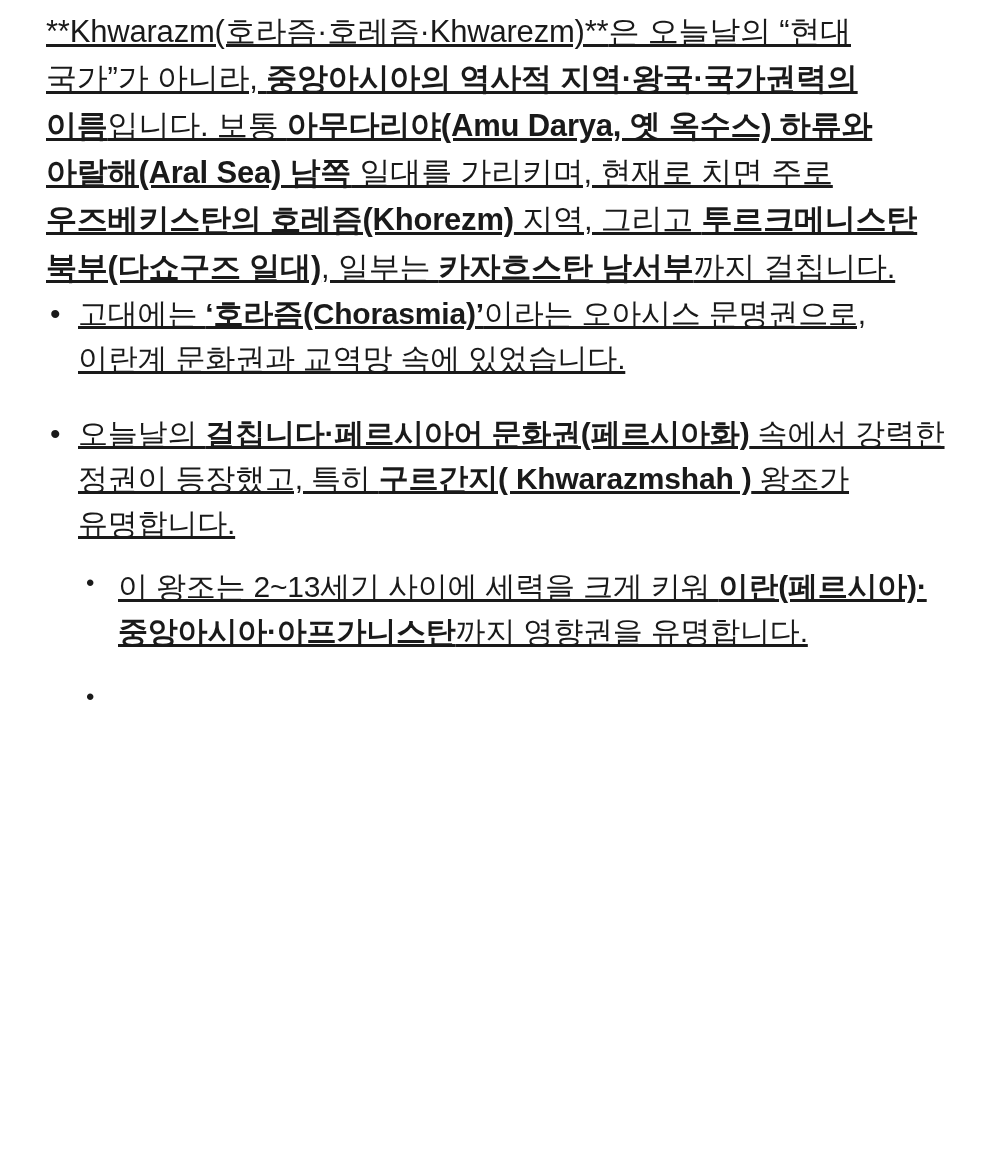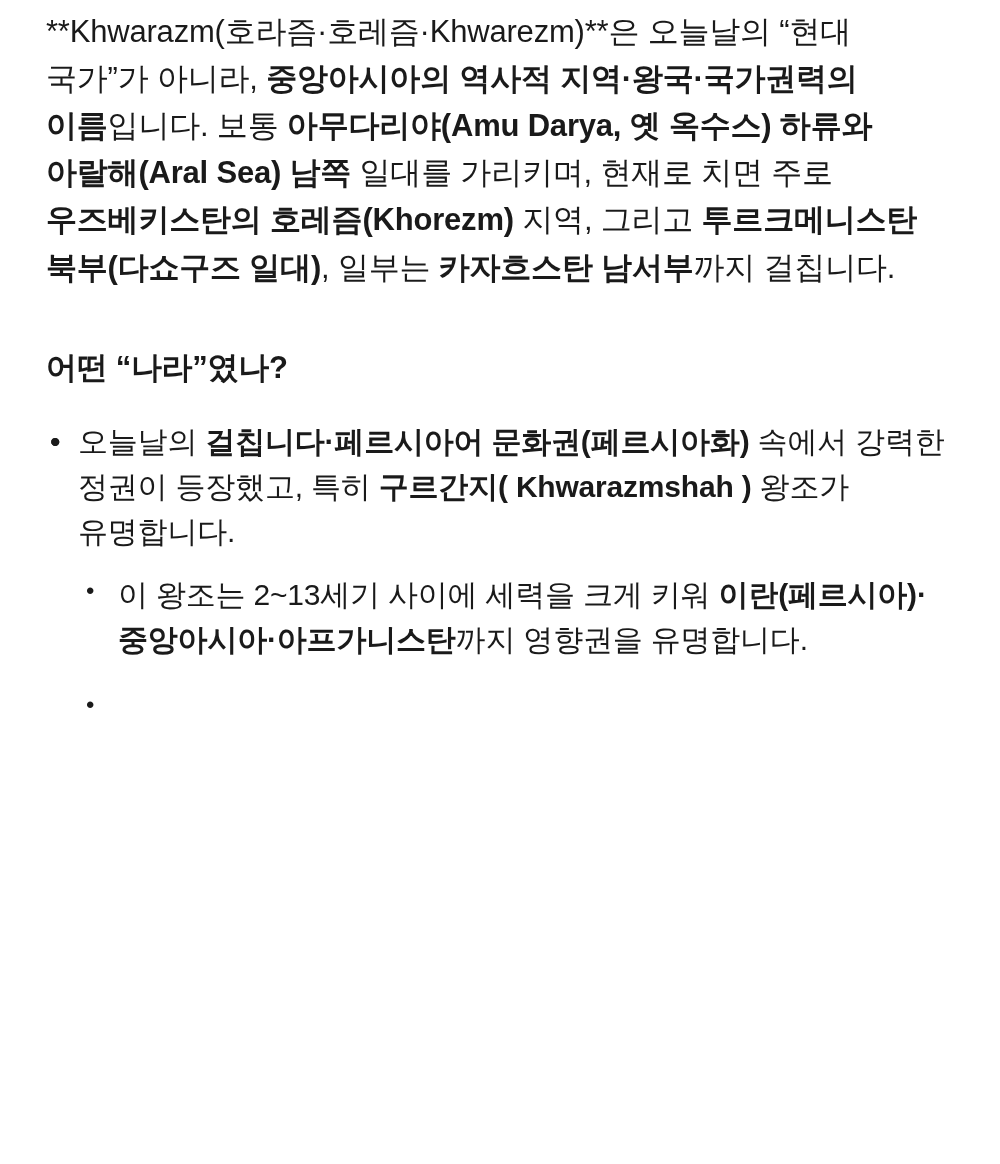--- a/index.html
+++ b/index.html
@@ -11,20 +11,21 @@
     width: 1000px;
     height: 1164px;
     font-family: "Liberation Sans", "DejaVu Sans", sans-serif;
     color: #1a1a1a;
     overflow: hidden;
   }
   .page {
     box-sizing: border-box;
     width: 1000px;
     padding: 0 46px;
+    text-decoration: underline;
   }
   .intro {
     font-size: 31px;
     line-height: 1.52;
     letter-spacing: -0.2px;
     margin: 8px 0 0 0;
     word-break: keep-all;
   }
   .intro .b { font-weight: 700; }
   h2.section-title {
@@ -78,23 +79,22 @@
   .b { font-weight: 700; }
   .txt { display: inline; }
 </style>
 </head>
 <body>
 
 <div class="page">
 
   <p class="intro"><span class="txt">**Khwarazm(호라즘·호레즘·Khwarezm)**</span><span class="txt">은 오늘날의 “현대 국가”가 아니라, </span><span class="txt b">중앙아시아의 역사적 지역·왕국·국가권력의 이름</span><span class="txt">입니다. 보통 </span><span class="txt b">아무다리야(Amu Darya, 옛 옥수스) 하류와 아랄해(Aral Sea) 남쪽</span><span class="txt"> 일대를 가리키며, 현재로 치면 주로 </span><span class="txt b">우즈베키스탄의 호레즘(Khorezm)</span><span class="txt"> 지역, 그리고 </span><span class="txt b">투르크메니스탄 북부(다쇼구즈 일대)</span><span class="txt">, 일부는 </span><span class="txt b">카자흐스탄 남서부</span><span class="txt">까지 걸칩니다.</span></p>
 
-  <h2 class="section-title">어떤 “나라”였나?</h2>
 
   <ul class="lvl1" id="bullet-list">
-      <li><span class="bullet">•</span></li>
+      <li><span class="bullet">•</span><span><span class="txt">고대에는 </span><span class="txt b">‘호라즘(Chorasmia)’</span><span class="txt">이라는 오아시스 문명권으로, 이란계 문화권과 교역망 속에 있었습니다.</span></span></li>
       <li><span class="bullet">•</span><span><span class="txt">오늘날의 </span><span class="txt b">걸칩니다·페르시아어 문화권(페르시아화)</span><span class="txt"> 속에서 강력한 정권이 등장했고, 특히 </span><span class="txt b">구르간지( Khwarazmshah )</span><span class="txt"> 왕조가 유명합니다.</span></span><ul class="lvl2">
           <li><span class="bullet">•</span><span><span class="txt">이 왕조는 2~13세기 사이에 세력을 크게 키워 </span><span class="txt b">이란(페르시아)·중앙아시아·아프가니스탄</span><span class="txt">까지 영향권을 유명합니다.</span></span></li>
           <li><span class="bullet">•</span></li>
         </ul></li>
     </ul>
 
 </div>
 
 </body></html>

